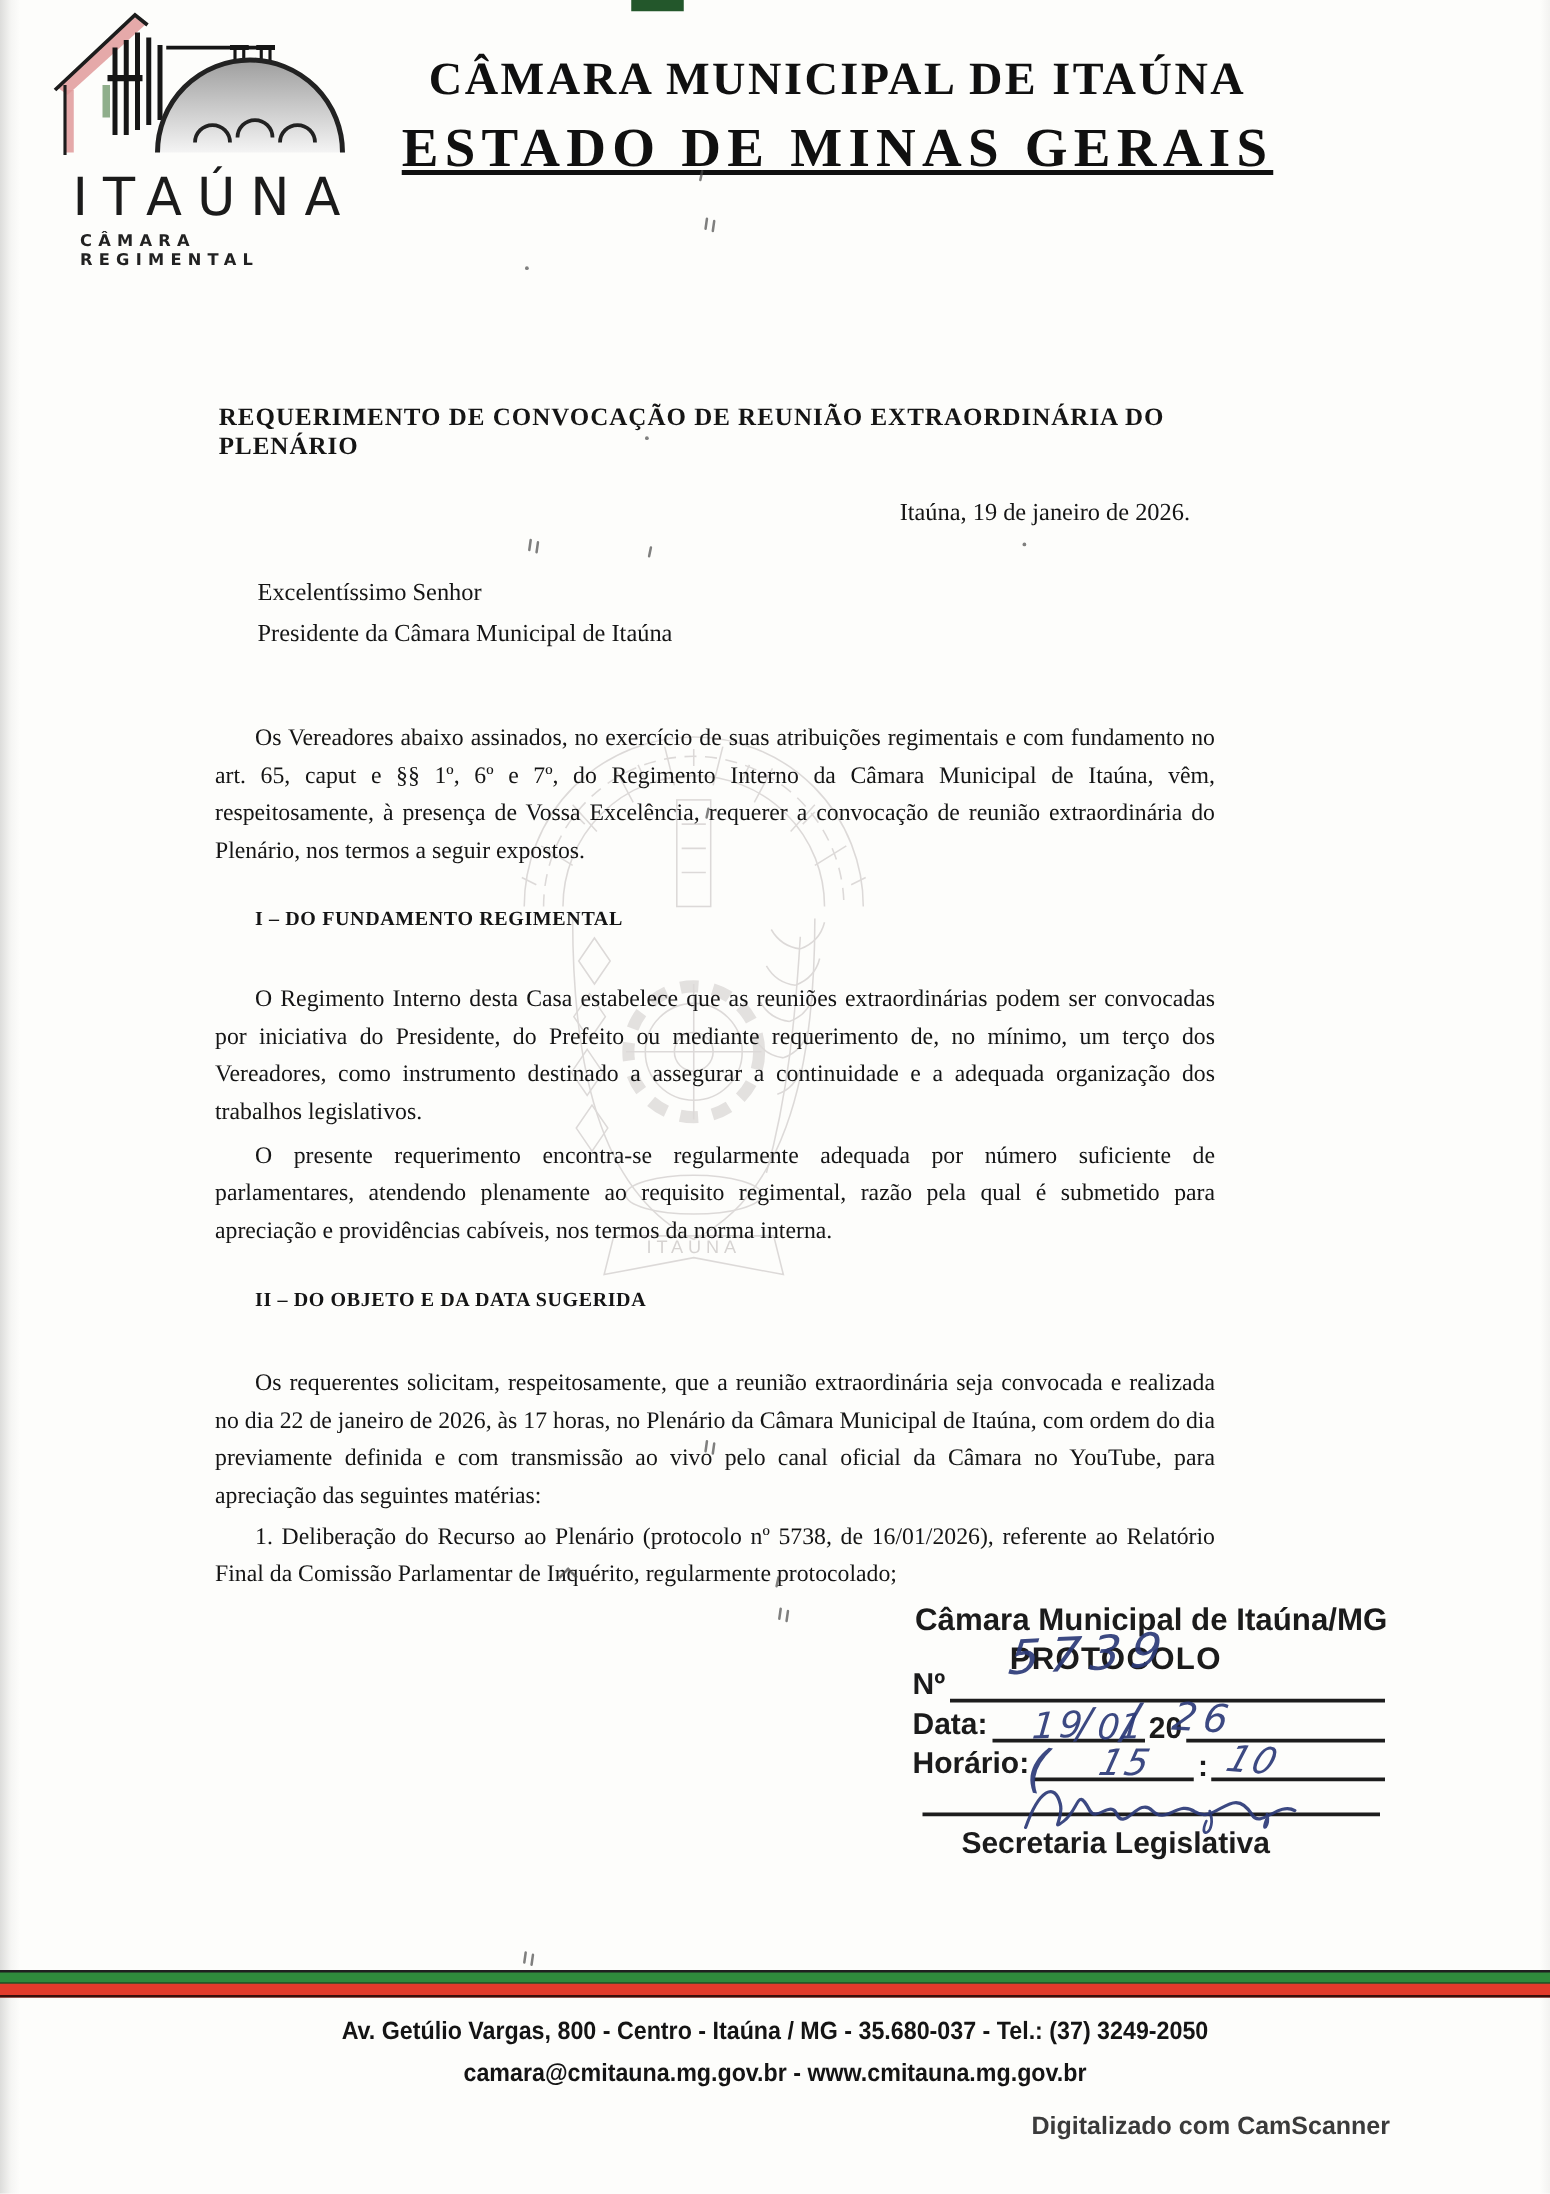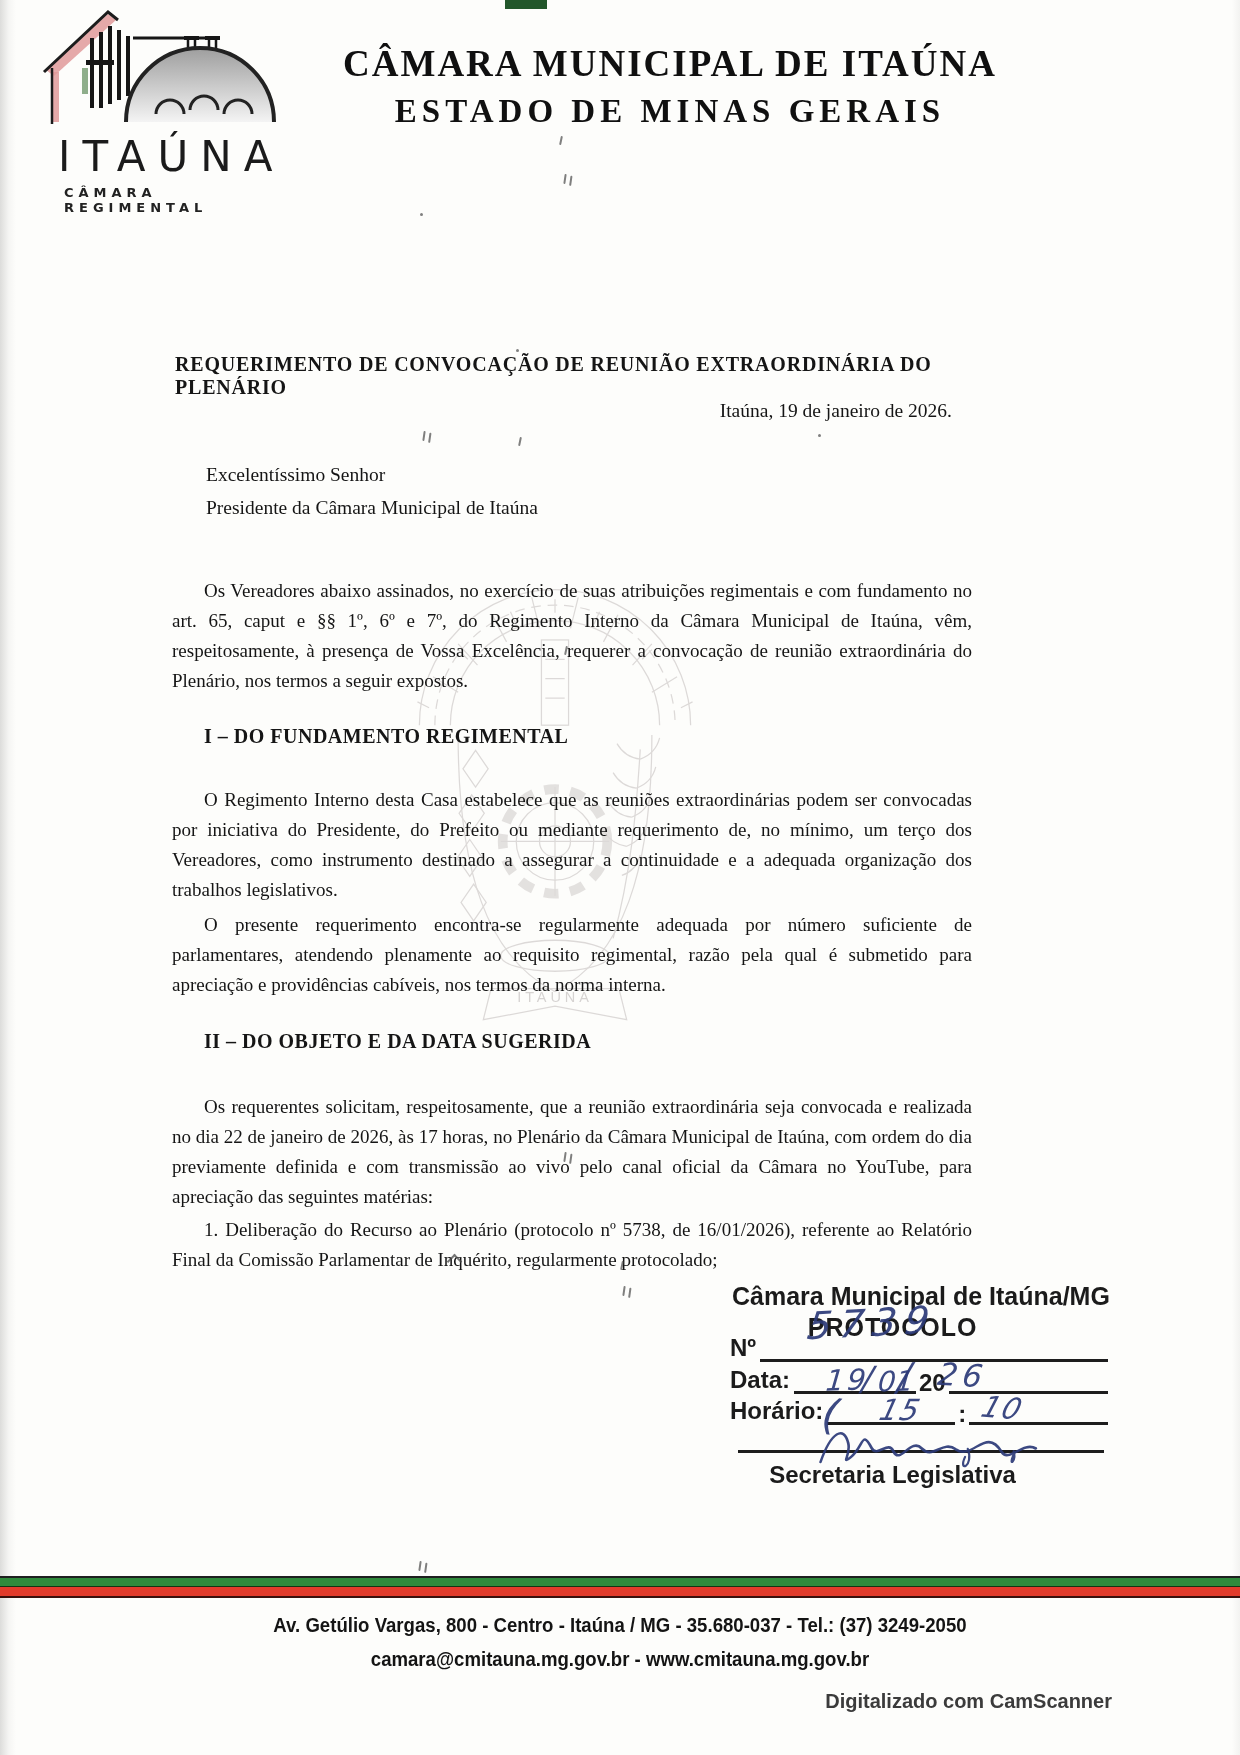--- a/index.html
+++ b/index.html
@@ -16,35 +16,35 @@
 
   
   .logo{position:absolute;left:38px;top:8px;width:260px;}
   .logo-city{font-family:"DejaVu Sans",sans-serif;font-size:42px;font-weight:400;
     letter-spacing:12px;color:#1b1b1b;margin:2px 0 0 20px;}
   .logo-sub{font-family:"DejaVu Sans",sans-serif;font-size:13px;font-weight:700;
     letter-spacing:5px;color:#222;margin:4px 0 0 26px;}
   .header-title{position:absolute;left:320px;top:42px;width:700px;text-align:center;
     font-weight:700;color:#101010;}
   .header-title .l1{font-size:37px;letter-spacing:2px;}
-  .header-title .l2{font-size:33px;letter-spacing:5px;margin-top:8px;}
+  .header-title .l2{font-size:44px;letter-spacing:5px;margin-top:8px;text-decoration:underline;}
 
   
   .watermark{position:absolute;left:400px;top:548px;opacity:.32;z-index:1;}
   .watermark text{font-family:"Liberation Sans",sans-serif;font-size:15px;letter-spacing:4px;fill:#857c7c;}
 
   
-  .doc-title{position:absolute;left:175px;top:353px;width:800px;
+  .doc-title{position:absolute;left:175px;top:323px;width:800px;
     font-weight:700;font-size:20px;letter-spacing:.8px;z-index:2;}
   .date-line{position:absolute;top:400px;right:288px;font-size:19.5px;z-index:2;}
   .addressee{position:absolute;left:206px;top:458px;font-size:19.5px;line-height:33px;z-index:2;}
   .doc-body{position:absolute;left:172px;top:576px;width:800px;font-size:19px;
     line-height:30px;text-align:justify;z-index:2;}
   .doc-body p{margin:0;text-indent:32px;}
-  .doc-body h3{margin:0;font-size:20px;letter-spacing:.5px;text-indent:32px;line-height:26px;}
+  .doc-body h3{margin:0;font-size:16px;letter-spacing:.5px;text-indent:32px;line-height:26px;}
   .h-s1{margin-top:27px !important;}
   .p-s1a{margin-top:36px !important;}
   .p-s1b{margin-top:5px !important;}
   .h-s2{margin-top:28px !important;}
   .p-s2{margin-top:38px !important;}
   .p-item{margin-top:3px !important;}
 
   
   .stamp{position:absolute;left:730px;top:1282px;width:378px;height:215px;z-index:3;
     font-family:"Liberation Sans",sans-serif;font-weight:700;color:#1b1b1b;}

